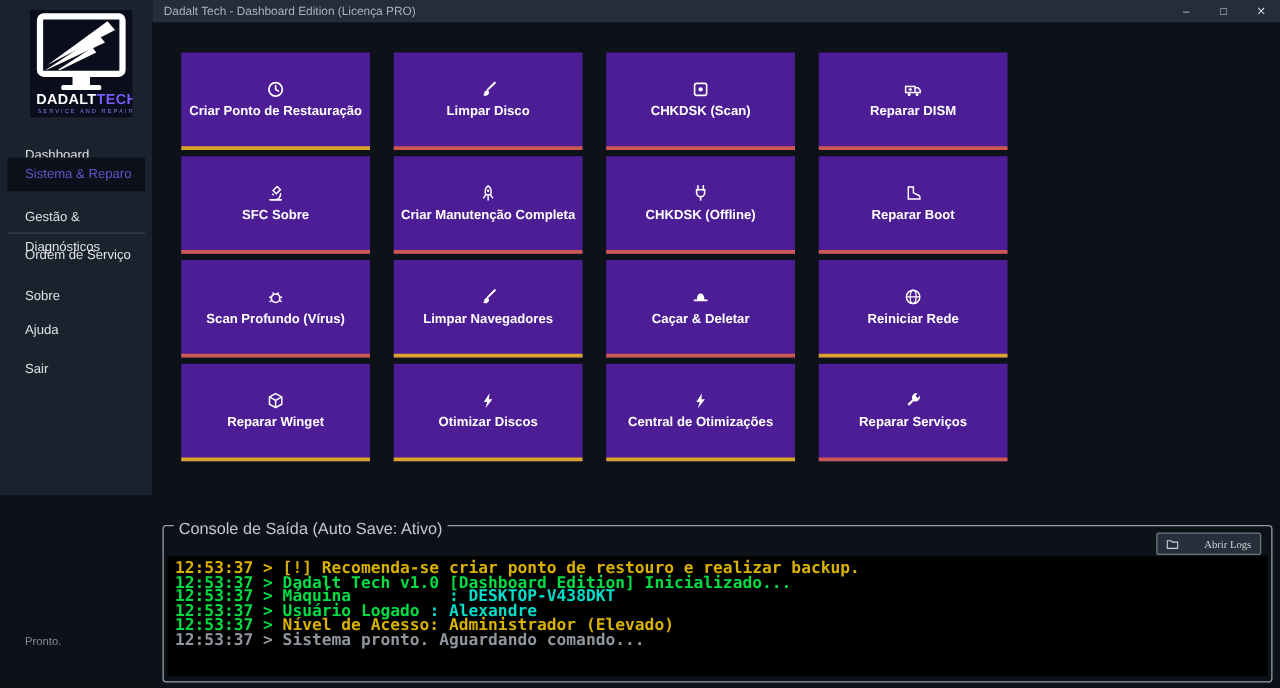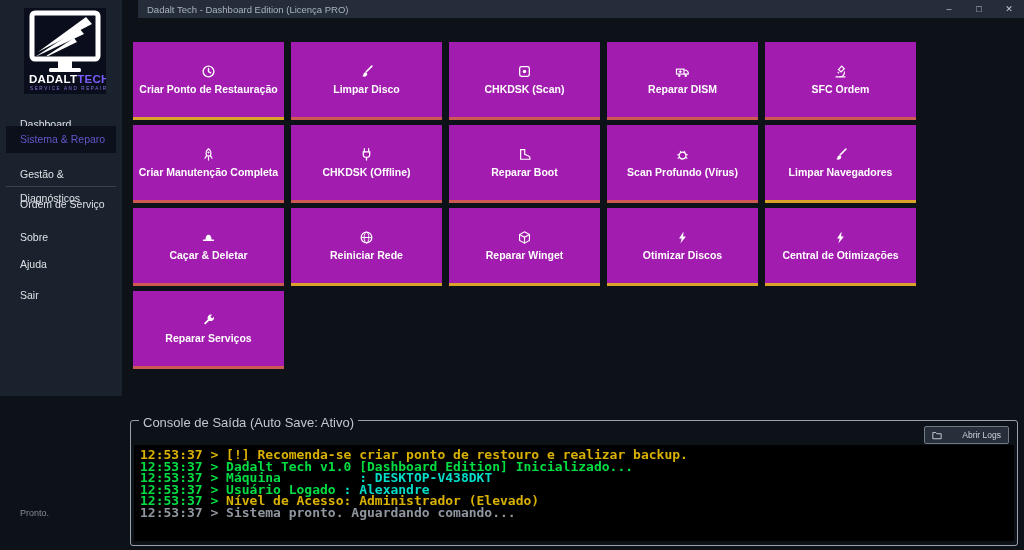--- a/index.html
+++ b/index.html
@@ -1,56 +1,56 @@
 <!DOCTYPE html>
 <html><head>
 <meta charset="utf-8">
 <style>
   html,body{margin:0;padding:0;background:#06090d;}
   body{width:1024px;height:550px;position:relative;overflow:hidden;
        font-family:"Liberation Sans",sans-serif;-webkit-font-smoothing:antialiased;}
   .window{position:absolute;inset:0;background:#0d1218;}
 
   
-  .titlebar{position:absolute;left:138px;top:0;right:0;height:18px;background:#242d39;
+  .titlebar{position:absolute;left:122px;top:0;right:0;height:18px;background:#242d39;
             display:flex;align-items:center;}
   .title-text{color:#aab3bd;font-size:9.5px;padding-left:9px;flex:1;}
   .win-controls{display:flex;align-items:center;height:100%;}
   .win-btn{width:30px;text-align:center;color:#c5cbd2;font-size:9px;line-height:18px;cursor:default;}
 
   
   .sidebar{position:absolute;left:0;top:0;width:122px;height:396px;background:#1a222d;}
   .logo-box{position:absolute;left:24px;top:8px;width:82px;height:86px;}
   .side-item{position:absolute;left:6px;width:110px;height:24px;line-height:24px;
              padding-left:14px;box-sizing:border-box;color:#dde1e6;font-size:10.5px;cursor:default;}
   .side-item.selected{background:#0b101b;color:#5f57c9;height:27px;line-height:27px;}
   .side-divider{position:absolute;left:6px;width:110px;height:1px;background:#39424d;}
   .side-status{position:absolute;left:20px;color:#858c95;font-size:9px;}
 
   
   .main{position:absolute;left:122px;top:18px;right:0;bottom:0;background:#0d1218;}
 
   
   .tile-grid{position:absolute;left:11px;top:24px;width:795px;display:flex;flex-wrap:wrap;}
-  .tile{width:151px;height:75px;background:#a21caf;margin:0 7px 5px 0;
+  .tile{width:151px;height:75px;background:#4c1d95;margin:0 7px 5px 12px;
         display:flex;flex-direction:column;align-items:center;justify-content:center;
         border-bottom:3px solid transparent;cursor:pointer;}
   .tile.accent-yellow{border-bottom-color:var(--yellow,#d8a328);}
   .tile.accent-red{border-bottom-color:var(--red,#cd5953);}
   .ticon{display:block;height:15px;margin-bottom:4px;}
   .tlabel{color:#ffffff;font-size:10.5px;font-weight:bold;text-align:center;padding:0 4px;}
 
   
   .console-group{position:absolute;left:8px;top:402px;width:886px;height:124px;
                  border:1px solid #9aa1a8;border-radius:3px;}
   .console-label{position:absolute;left:8px;top:-6px;background:#0d1218;color:#c2c8cf;
                  font-size:13px;padding:0 4px;}
   .openlogs-btn{position:absolute;right:8px;top:5px;height:16px;background:#262f3a;
                 border:1px solid #707a85;border-radius:2px;color:#ced4db;font-size:8.5px;
-                display:flex;align-items:center;padding:0 7px;gap:20px;cursor:pointer;}
+                display:flex;align-items:center;padding:0 7px;gap:20px;cursor:pointer;font-family:Liberation Serif, serif;}
   .console-black{position:absolute;left:3px;right:3px;top:24px;bottom:4px;background:#000000;
                  font-family:"DejaVu Sans Mono",monospace;font-size:13px;font-weight:bold;
                  padding:4px 6px;overflow:hidden;box-sizing:border-box;}
   .cline{white-space:pre;line-height:11.5px;}
   .cg{color:var(--cgreen,#00dd44);}
   .cy{color:var(--cyellow,#d9b100);}
   .cc{color:var(--ccyan,#00ddc8);}
   .cx{color:var(--cgray,#8f969e);}
 </style>
 </head>
@@ -131,21 +131,21 @@
             </svg></span>
           <span class="tlabel">Reparar DISM</span>
         </div>
         <div class="tile accent-red">
           <span class="ticon"><svg viewBox="0 0 14 14" width="15" height="15">
               <path d="M8.2 2l2.4 2.4-3.1 3.1-2.4-2.4z" fill="none" stroke="#fff" stroke-width="1.1"></path>
               <path d="M5.6 8.6 4.5 7.5" stroke="#fff" stroke-width="1.1"></path>
               <path d="M10.7 7a4.3 4.3 0 0 1-4.6 4.9" fill="none" stroke="#fff" stroke-width="1.1"></path>
               <path d="M2.8 12h8.4" stroke="#fff" stroke-width="1.2" stroke-linecap="round"></path>
             </svg></span>
-          <span class="tlabel">SFC Ordem</span>
+          <span class="tlabel">SFC Sobre</span>
         </div>
         <div class="tile accent-red">
           <span class="ticon"><svg viewBox="0 0 14 14" width="15" height="15">
               <path d="M7 1.6c1.9 1.3 2.7 3.8 1.8 6.6H5.2C4.3 5.4 5.1 2.9 7 1.6z" fill="none" stroke="#fff" stroke-width="1.1"></path>
               <circle cx="7" cy="5.2" r=".9" fill="#fff"></circle>
               <path d="M5.1 8.3 3.7 10.5M8.9 8.3l1.4 2.2M7 9.2v3" stroke="#fff" stroke-width="1.1" stroke-linecap="round"></path>
             </svg></span>
           <span class="tlabel">Criar Manutenção Completa</span>
         </div>
         <div class="tile accent-red">

